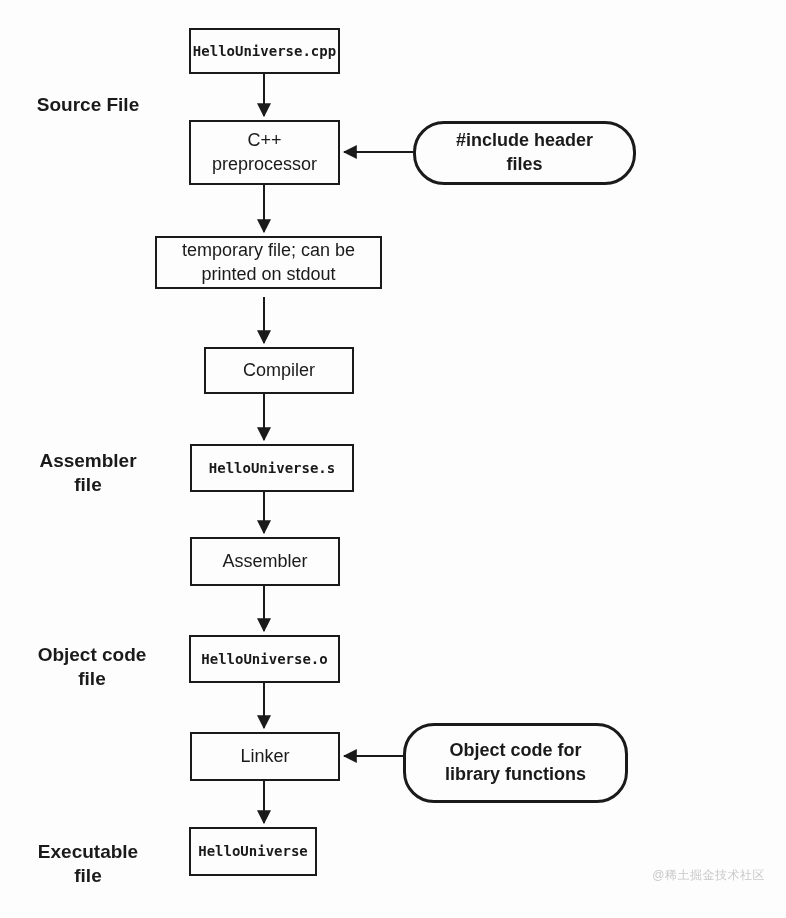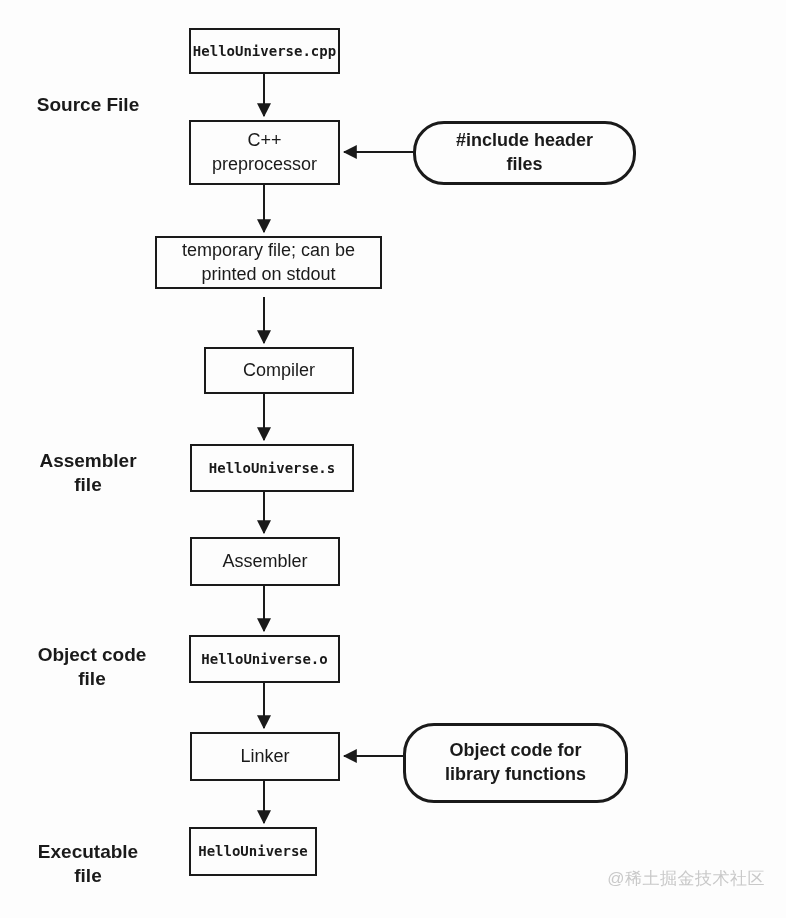--- a/index.html
+++ b/index.html
@@ -39,21 +39,21 @@
     font-weight:bold;
     font-size:19px;
     line-height:1.26;
     text-align:center;
     white-space:pre-line;
   }
   .watermark{
     position:absolute;
     right:21px;
     top:867px;
-    font-size:17px;
+    font-size:12px;
     color:#c9c9c9;
     letter-spacing:0.5px;
   }
 </style>
 </head>
 <body>
 
 <div class="canvas">
 
   <svg class="arrow-layer" width="786" height="918" viewBox="0 0 786 918" xmlns="http://www.w3.org/2000/svg">

